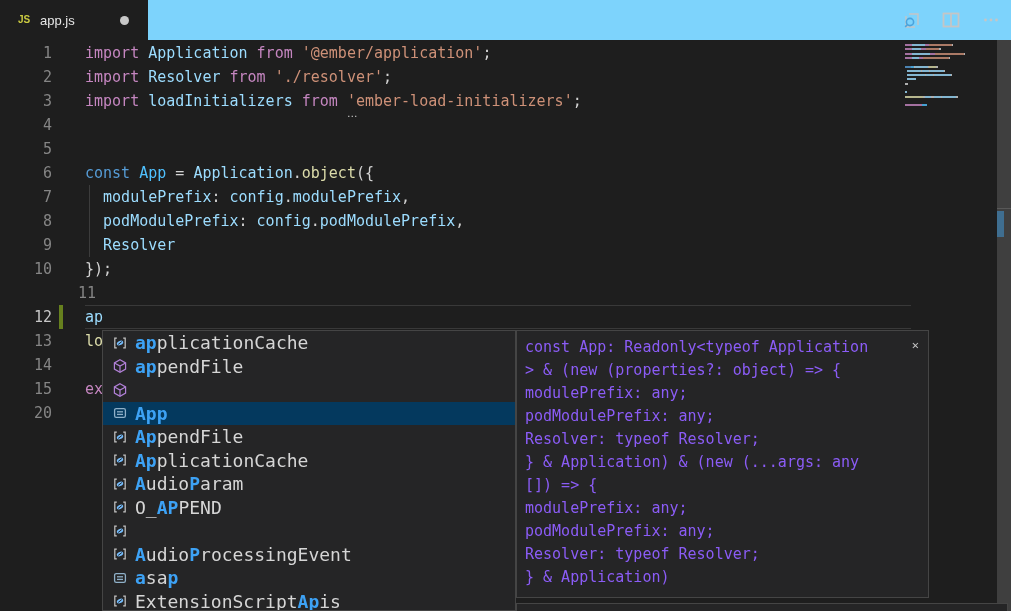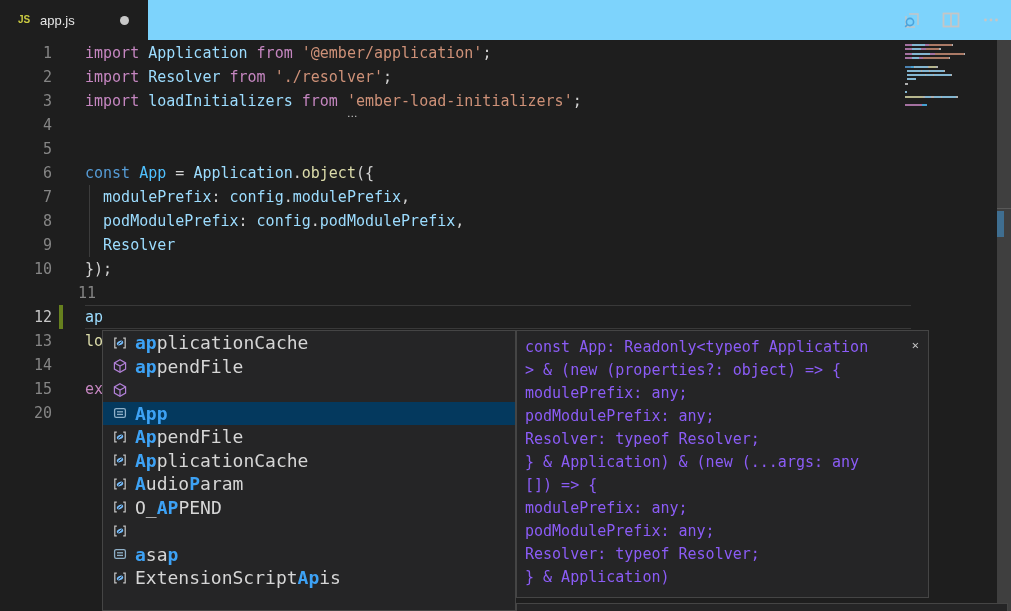--- a/index.html
+++ b/index.html
@@ -332,20 +332,29 @@
     <div class="suggest-row">
       <div class="suggest-icon"><svg width="16" height="16" viewBox="0 0 16 16">
           <path d="M4.8 3.2 H2.8 V12.8 H4.8" fill="none" stroke="#c5c5c5" stroke-width="1.2"></path>
           <path d="M11.2 3.2 H13.2 V12.8 H11.2" fill="none" stroke="#c5c5c5" stroke-width="1.2"></path>
           <ellipse cx="8" cy="8" rx="3.4" ry="2.1" transform="rotate(-28 8 8)" fill="var(--icon-variable)"></ellipse>
           <line x1="6.2" y1="9.4" x2="9.8" y2="6.6" stroke="#252526" stroke-width="1"></line>
         </svg></div>
     </div>
     <div class="suggest-row">
       <div class="suggest-icon"><svg width="16" height="16" viewBox="0 0 16 16">
+          <path d="M4.8 3.2 H2.8 V12.8 H4.8" fill="none" stroke="#c5c5c5" stroke-width="1.2"></path>
+          <path d="M11.2 3.2 H13.2 V12.8 H11.2" fill="none" stroke="#c5c5c5" stroke-width="1.2"></path>
+          <ellipse cx="8" cy="8" rx="3.4" ry="2.1" transform="rotate(-28 8 8)" fill="var(--icon-variable)"></ellipse>
+          <line x1="6.2" y1="9.4" x2="9.8" y2="6.6" stroke="#252526" stroke-width="1"></line>
+        </svg></div>
+      <div class="suggest-label mono"><span class="hl">A</span><span>udio</span><span class="hl">P</span><span>rocessingEvent</span></div>
+    </div>
+    <div class="suggest-row">
+      <div class="suggest-icon"><svg width="16" height="16" viewBox="0 0 16 16">
           <rect x="2.6" y="3.6" width="10.8" height="8.8" rx="1.6" fill="none" stroke="var(--icon-field)" stroke-width="1.3"></rect>
           <line x1="5" y1="6.8" x2="11" y2="6.8" stroke="var(--icon-field)" stroke-width="1.3"></line>
           <line x1="5" y1="9.4" x2="11" y2="9.4" stroke="var(--icon-field)" stroke-width="1.3"></line>
         </svg></div>
       <div class="suggest-label mono"><span class="hl">a</span><span>sa</span><span class="hl">p</span></div>
     </div>
     <div class="suggest-row">
       <div class="suggest-icon"><svg width="16" height="16" viewBox="0 0 16 16">
           <path d="M4.8 3.2 H2.8 V12.8 H4.8" fill="none" stroke="#c5c5c5" stroke-width="1.2"></path>
           <path d="M11.2 3.2 H13.2 V12.8 H11.2" fill="none" stroke="#c5c5c5" stroke-width="1.2"></path>

